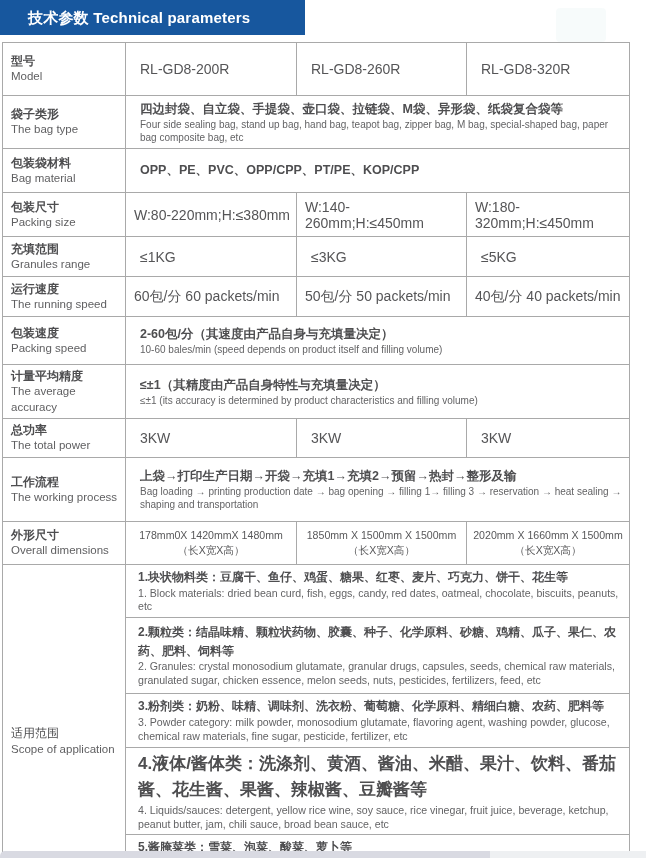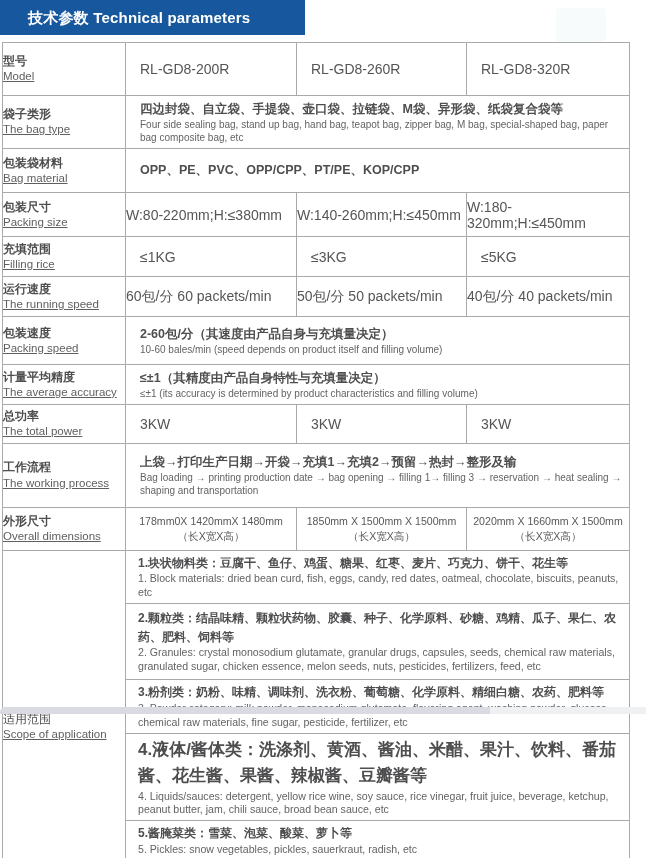--- a/index.html
+++ b/index.html
@@ -1,35 +1,35 @@
 <!DOCTYPE html>
 <html><head>
 <meta charset="utf-8">
 <style>
   * { margin:0; padding:0; box-sizing:border-box; }
   html,body { width:646px; height:858px; background:#ffffff; overflow:hidden;
     font-family:"Liberation Sans","DejaVu Sans",sans-serif; }
-  .page { position:relative; width:646px; height:714px; background:#fff; }
+  .page { position:relative; width:646px; height:858px; background:#fff; }
 
   
   .banner { position:absolute; left:0; top:0; width:305px; height:35px;
     background:#17579e; color:#ffffff; font-size:15px; font-weight:bold;
     line-height:35px; padding-left:28px; letter-spacing:.2px; }
 
   
   .tbl-wrap { position:absolute; left:2px; top:42px; width:627px; }
   table { border-collapse:collapse; table-layout:fixed; width:627px; }
   col.c1{width:123px;} col.c2{width:171px;} col.c3{width:170px;} col.c4{width:163px;}
   td { border:1px solid #a9a9a9; vertical-align:middle; padding:3px 6px 3px 8px;
        color:#58585a; font-size:12px; }
   td.val { padding-left:14px; }
-  td.tight { padding-left:0; padding-right:4px; }
+  td.tight { padding-left:8px; padding-right:4px; }
 
   .lz { font-size:12px; font-weight:600; color:#4e4e50; line-height:1.35; }
-  .le { font-size:11.5px; font-weight:400; color:#5f5f61; line-height:1.35;text-decoration:underline; }
+  .le { font-size:11.5px; font-weight:400; color:#5f5f61; line-height:1.35; }
   .cz { font-size:12.5px; font-weight:700; color:#4e4e50; line-height:1.45; }
   .ce { font-size:10px; font-weight:400; color:#636365; line-height:1.32; }
   .cv { font-size:14px; color:#555557; }
 
   .rh1{height:53px} .rh2{height:53px} .rh3{height:44px} .rh4{height:44px}
   .rh5{height:40px} .rh6{height:40px} .rh7{height:48px} .rh8{height:40px}
   .rh9{height:36px} .rh10{height:64px} .rh11{height:43px}
   .sh1{height:38px} .sh2{height:76px} .sh3{height:54px}
   .sh4{height:54px} .sh5{height:38px} .sh6{height:44px}
 
@@ -112,21 +112,21 @@
             <div class="le">Packing size</div>
           </td>
           <td class="tight cv">W:80-220mm;H:≤380mm</td>
           <td class="tight cv">W:140-260mm;H:≤450mm</td>
           <td class="tight cv">W:180-320mm;H:≤450mm</td>
         </tr>
 
         <tr class="rh5">
           <td class="tight">
             <div class="lz">充填范围</div>
-            <div class="le">Filling rice</div>
+            <div class="le">Granules range</div>
           </td>
           <td class="val cv">≤1KG</td>
           <td class="val cv">≤3KG</td>
           <td class="val cv">≤5KG</td>
         </tr>
 
         <tr class="rh6">
           <td class="tight">
             <div class="lz">运行速度</div>
             <div class="le">The running speed</div>

